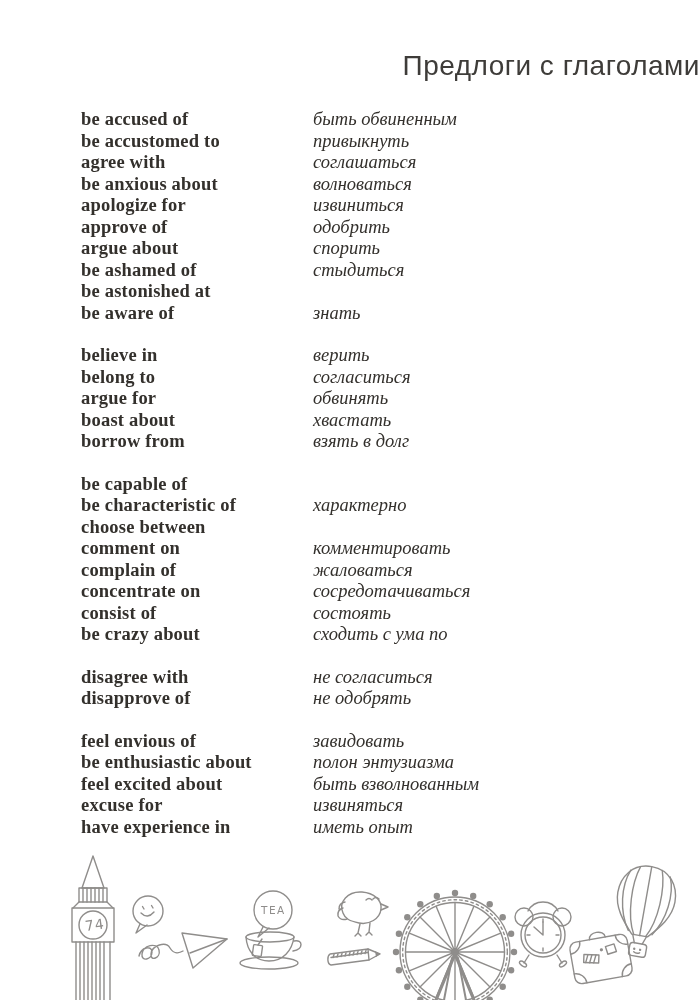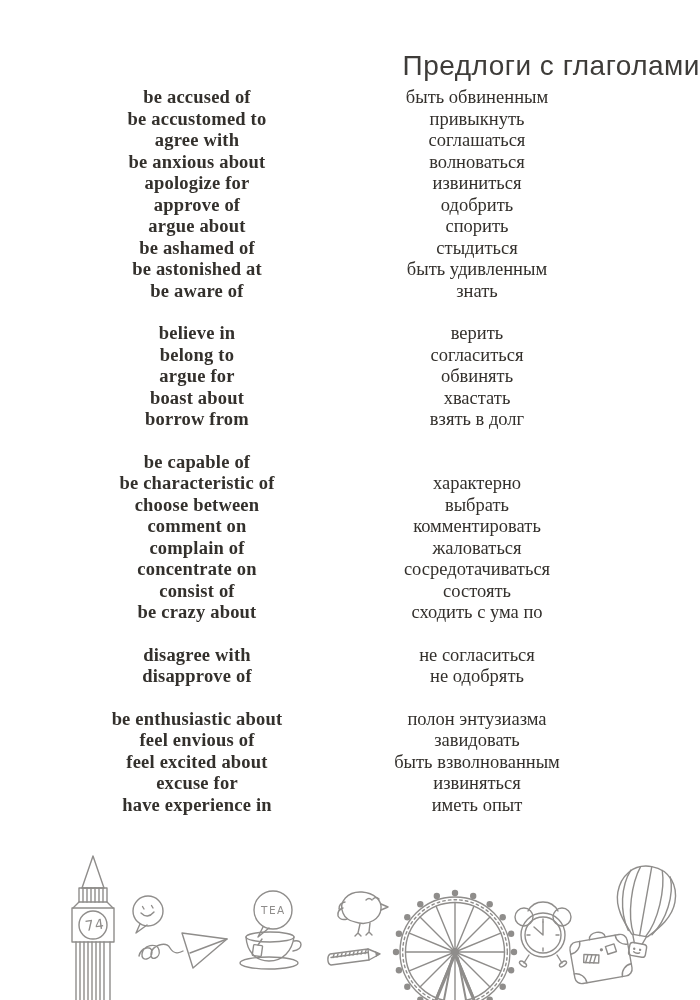--- a/index.html
+++ b/index.html
@@ -6,25 +6,25 @@
   .page{
     position:relative;width:700px;height:1000px;background:#fff;
     overflow:hidden;font-family:"Liberation Serif",serif;
     --ink:#33302c;--doodle:#8f8d8b;
   }
   .title{
     position:absolute;top:50px;left:0;width:100%;margin:0;
     text-align:right;font-family:"Liberation Sans",sans-serif;
     font-size:28px;font-weight:400;color:#3e3c39;letter-spacing:.5px;
   }
-  .vocab-list{position:absolute;top:87px;left:81px;width:560px;text-align:center;}
+  .vocab-list{position:absolute;top:109px;left:81px;width:560px;}
   .group{margin-bottom:21px;}
   .row{display:flex;line-height:21.5px;font-size:18.5px;color:var(--ink);}
   .row .en{width:232px;font-weight:700;letter-spacing:.2px;}
-  .row .ru{flex:1;font-weight:400;}
+  .row .ru{flex:1;font-weight:400;font-style:italic;}
   .doodles{position:absolute;left:0;bottom:0;width:700px;height:150px;}
   .doodles path,.doodles circle,.doodles rect,.doodles ellipse{
     stroke:var(--doodle);fill:none;stroke-width:1.4;
     stroke-linecap:round;stroke-linejoin:round;
   }
   .doodles .dot{fill:var(--doodle);stroke:none;}
   .doodles .thick{stroke-width:3.2;}
   .doodles .mid{stroke-width:2;}
   .doodles text{
     fill:var(--doodle);stroke:none;
@@ -69,21 +69,20 @@
         <div class="row">
           <span class="en">argue about</span>
           <span class="ru">спорить</span>
         </div>
         <div class="row">
           <span class="en">be ashamed of</span>
           <span class="ru">стыдиться</span>
         </div>
         <div class="row">
           <span class="en">be astonished at</span>
-          <span class="ru">быть удивленным</span>
         </div>
         <div class="row">
           <span class="en">be aware of</span>
           <span class="ru">знать</span>
         </div>
       </div>
       <div class="group">
         <div class="row">
           <span class="en">believe in</span>
           <span class="ru">верить</span>
@@ -108,21 +107,20 @@
       <div class="group">
         <div class="row">
           <span class="en">be capable of</span>
         </div>
         <div class="row">
           <span class="en">be characteristic of</span>
           <span class="ru">характерно</span>
         </div>
         <div class="row">
           <span class="en">choose between</span>
-          <span class="ru">выбрать</span>
         </div>
         <div class="row">
           <span class="en">comment on</span>
           <span class="ru">комментировать</span>
         </div>
         <div class="row">
           <span class="en">complain of</span>
           <span class="ru">жаловаться</span>
         </div>
         <div class="row">
@@ -143,26 +141,26 @@
           <span class="en">disagree with</span>
           <span class="ru">не согласиться</span>
         </div>
         <div class="row">
           <span class="en">disapprove of</span>
           <span class="ru">не одобрять</span>
         </div>
       </div>
       <div class="group">
         <div class="row">
+          <span class="en">feel envious of</span>
+          <span class="ru">завидовать</span>
+        </div>
+        <div class="row">
           <span class="en">be enthusiastic about</span>
           <span class="ru">полон энтузиазма</span>
-        </div>
-        <div class="row">
-          <span class="en">feel envious of</span>
-          <span class="ru">завидовать</span>
         </div>
         <div class="row">
           <span class="en">feel excited about</span>
           <span class="ru">быть взволнованным</span>
         </div>
         <div class="row">
           <span class="en">excuse for</span>
           <span class="ru">извиняться</span>
         </div>
         <div class="row">

